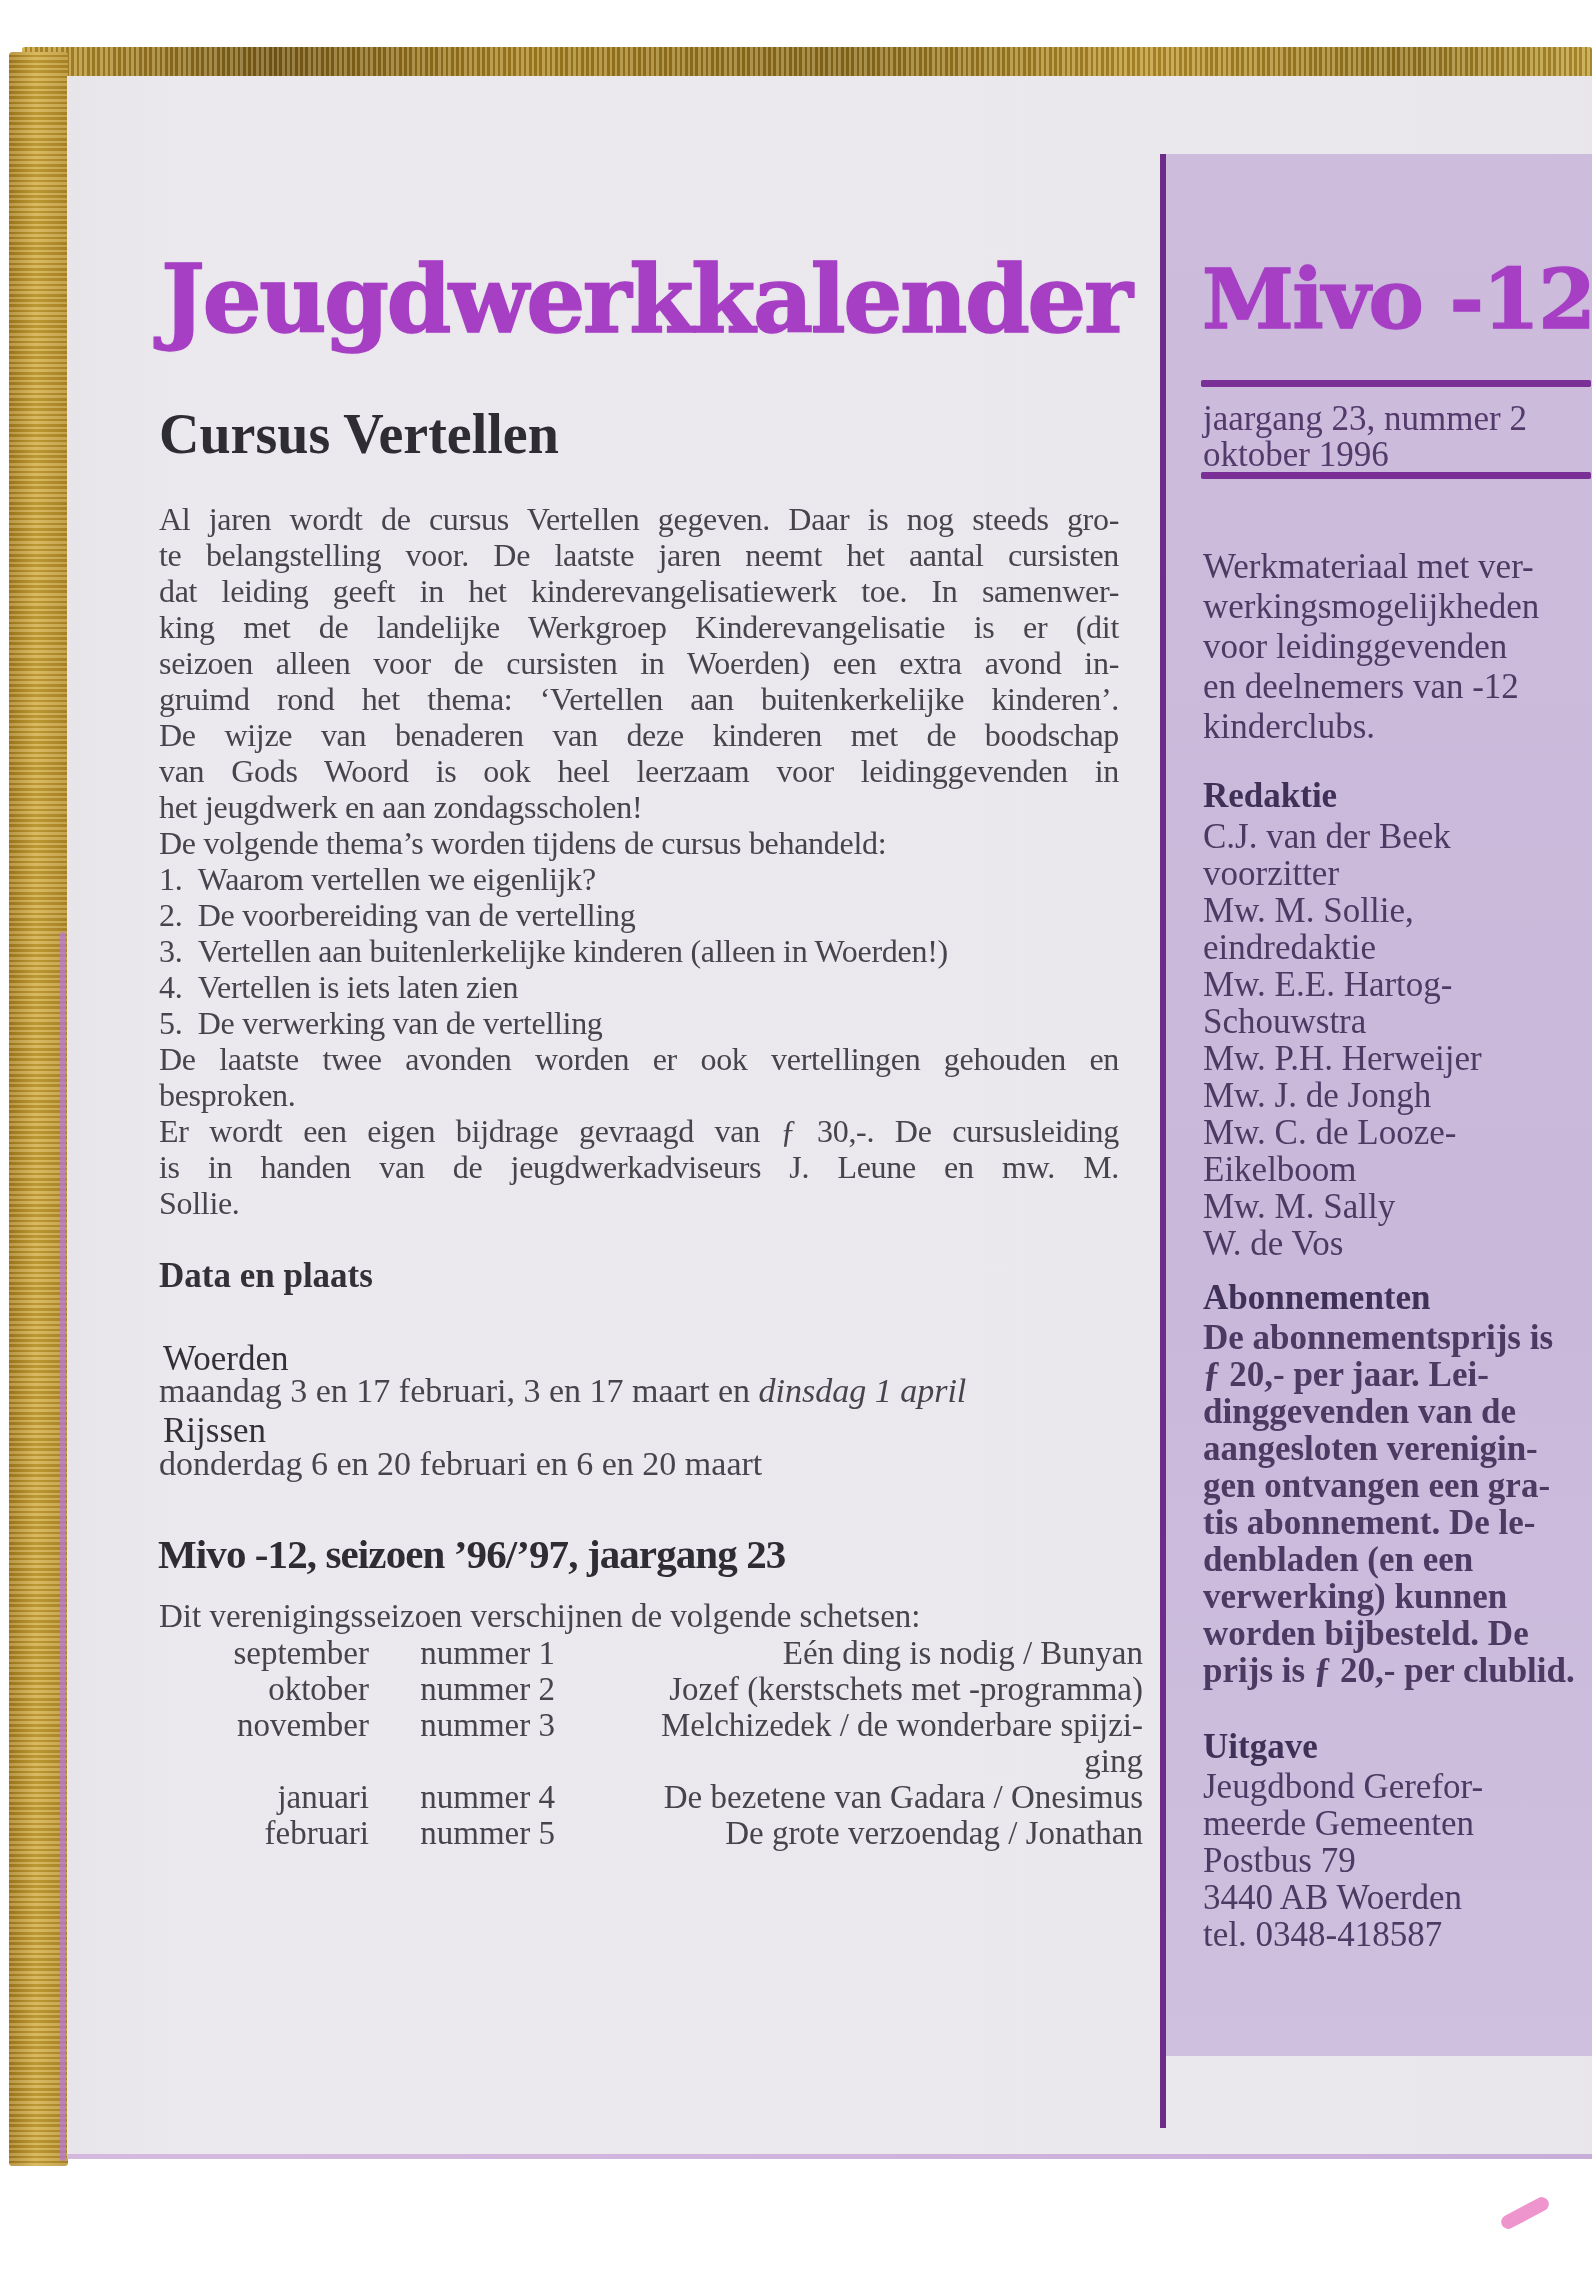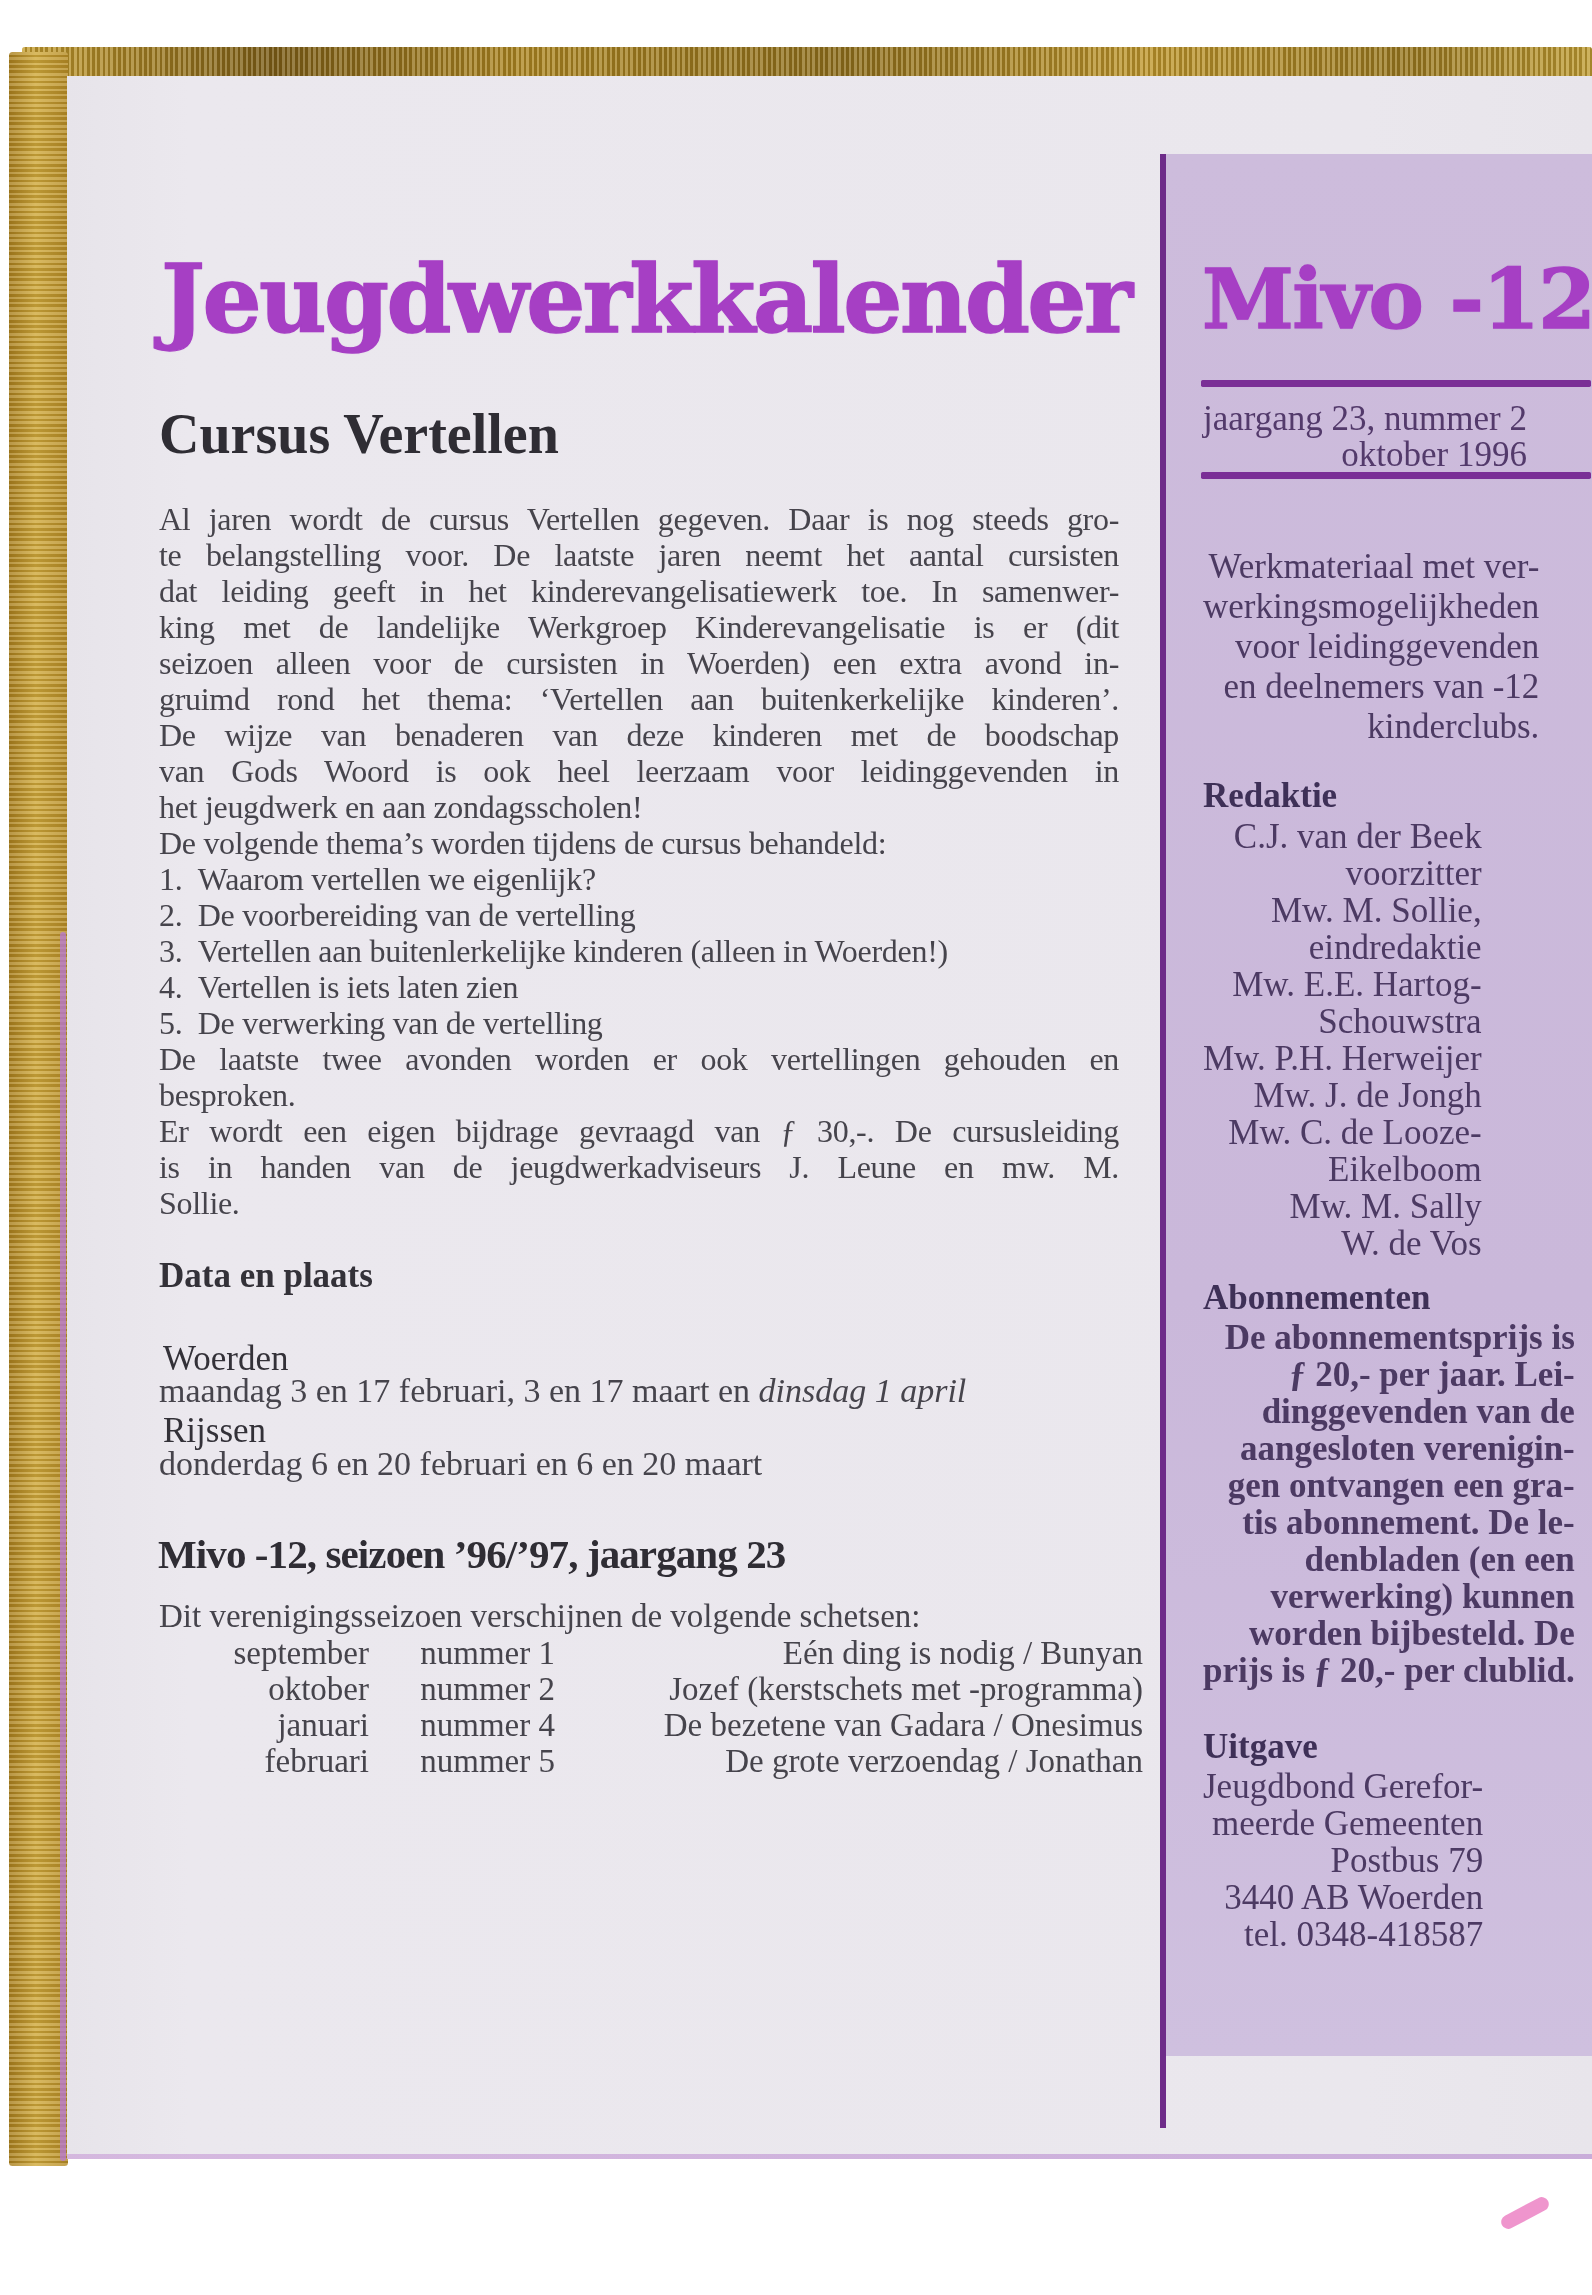--- a/index.html
+++ b/index.html
@@ -81,21 +81,21 @@
   }
   .intro-line{position:absolute;left:92px;top:1522px;font-size:33px;color:#46444c;white-space:nowrap;}
   .schedule{position:absolute;left:92px;top:1559px;width:984px;
     font-size:33px;line-height:36px;color:#46444c;text-align:right;}
   .srow{display:grid;grid-template-columns:210px 186px 1fr;}
   .c-desc{white-space:pre-line;}
 
   
   .side-rule-v{position:absolute;left:1093px;top:78px;width:6px;height:1974px;background:#6e2c89;}
   .sidebar{position:absolute;left:1099px;top:78px;width:426px;height:1902px;
-    background:linear-gradient(180deg,#cdbcdc 0%,#cab8da 60%,#cfc0df 100%);text-align:right;}
+    background:linear-gradient(180deg,#cdbcdc 0%,#cab8da 60%,#cfc0df 100%);}
   .title-side{
     position:absolute;left:36px;top:104px;margin:0;
     font-family:"DejaVu Serif",serif;font-weight:bold;
     font-size:83px;line-height:1;letter-spacing:-1.7px;
     color:#a63fc4;-webkit-text-stroke:1.3px #a63fc4;text-shadow:0 0 1.7px rgba(166,63,196,.45);
     white-space:nowrap;
   }
   .rule{position:absolute;left:35px;width:390px;height:7px;background:#7a2f96;border-radius:1.7px;}
   .rule-1{top:226px;}
   .rule-2{top:318px;}
@@ -189,20 +189,26 @@
             <span class="c-num">nummer 1</span>
             <span class="c-desc">Eén ding is nodig / Bunyan</span>
           </div>
 
           <div class="srow">
             <span class="c-month">oktober</span>
             <span class="c-num">nummer 2</span>
             <span class="c-desc">Jozef (kerstschets met -programma)</span>
           </div>
 
+          <div class="srow">
+            <span class="c-month">november</span>
+            <span class="c-num">nummer 3</span>
+            <span class="c-desc">Melchizedek / de wonderbare spijzi-
+ging</span>
+          </div>
 
           <div class="srow">
             <span class="c-month">januari</span>
             <span class="c-num">nummer 4</span>
             <span class="c-desc">De bezetene van Gadara / Onesimus</span>
           </div>
 
           <div class="srow">
             <span class="c-month">februari</span>
             <span class="c-num">nummer 5</span>

